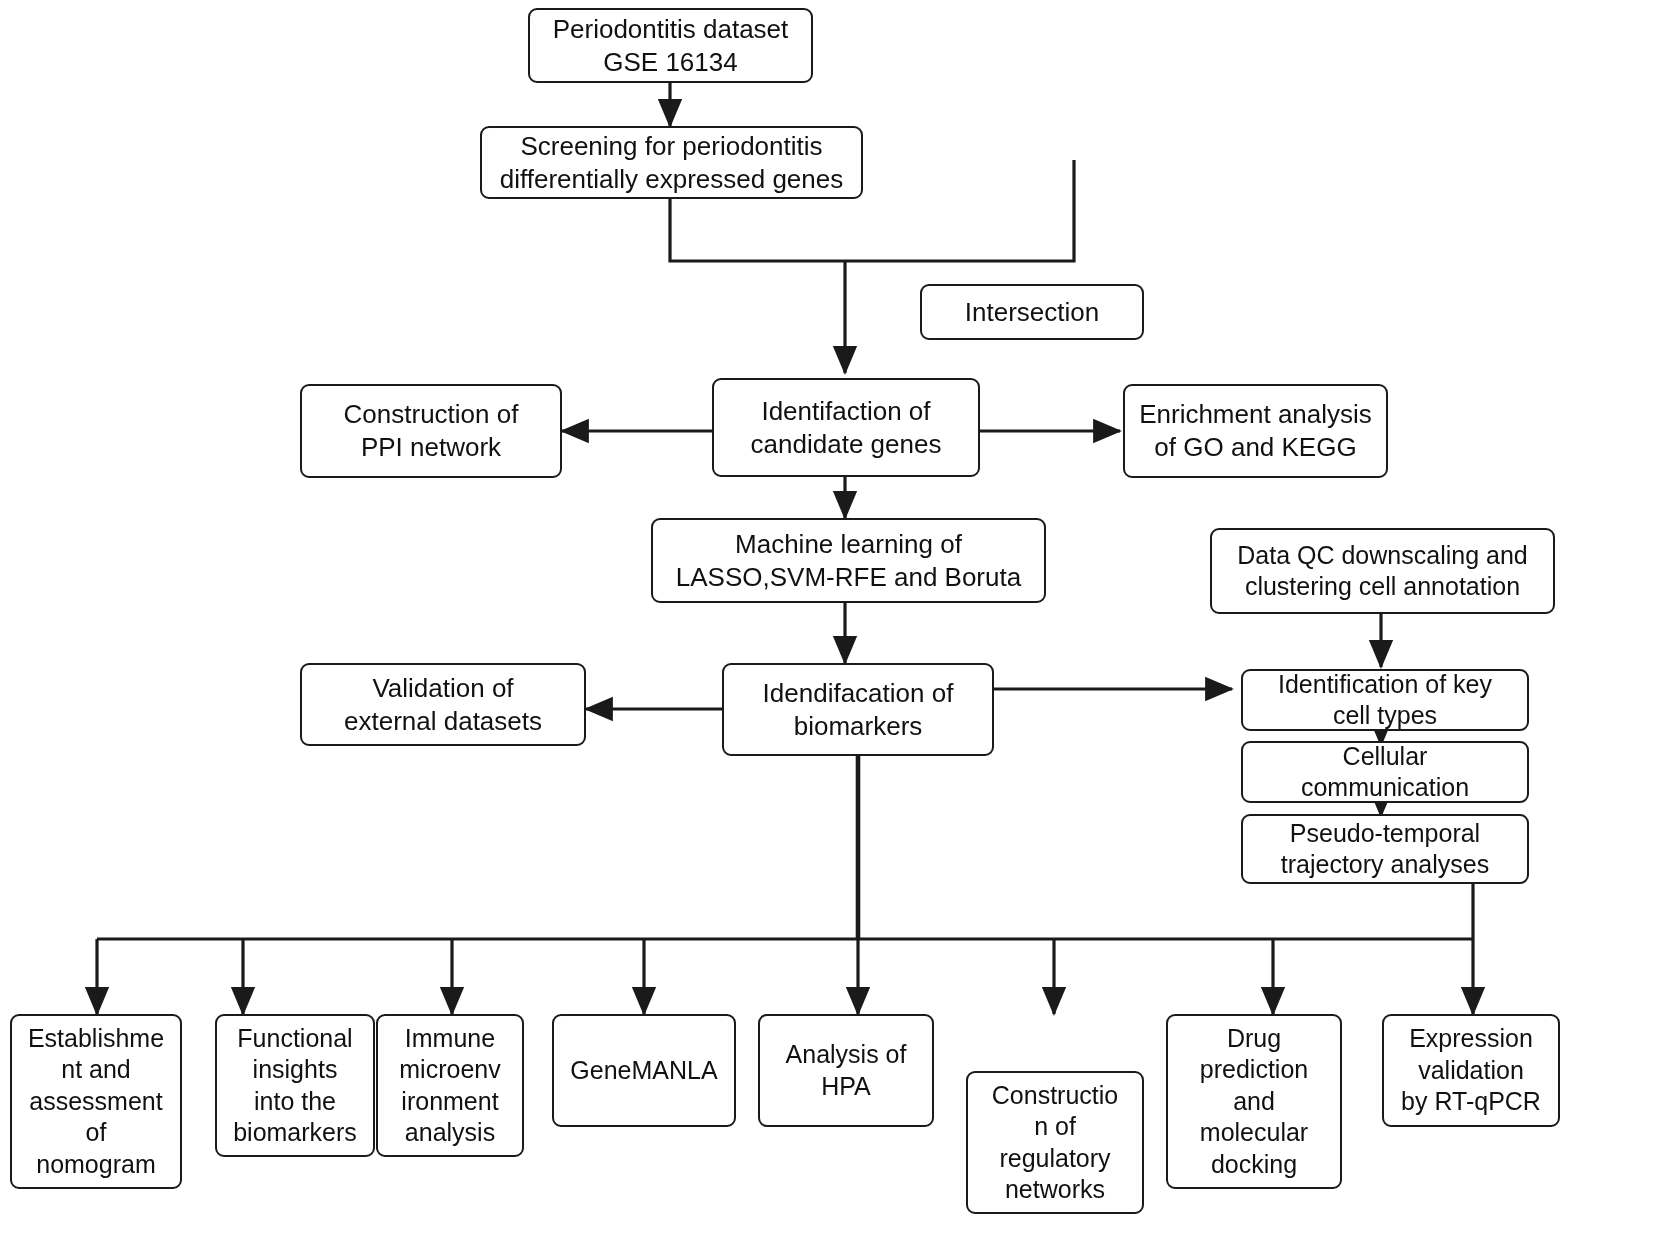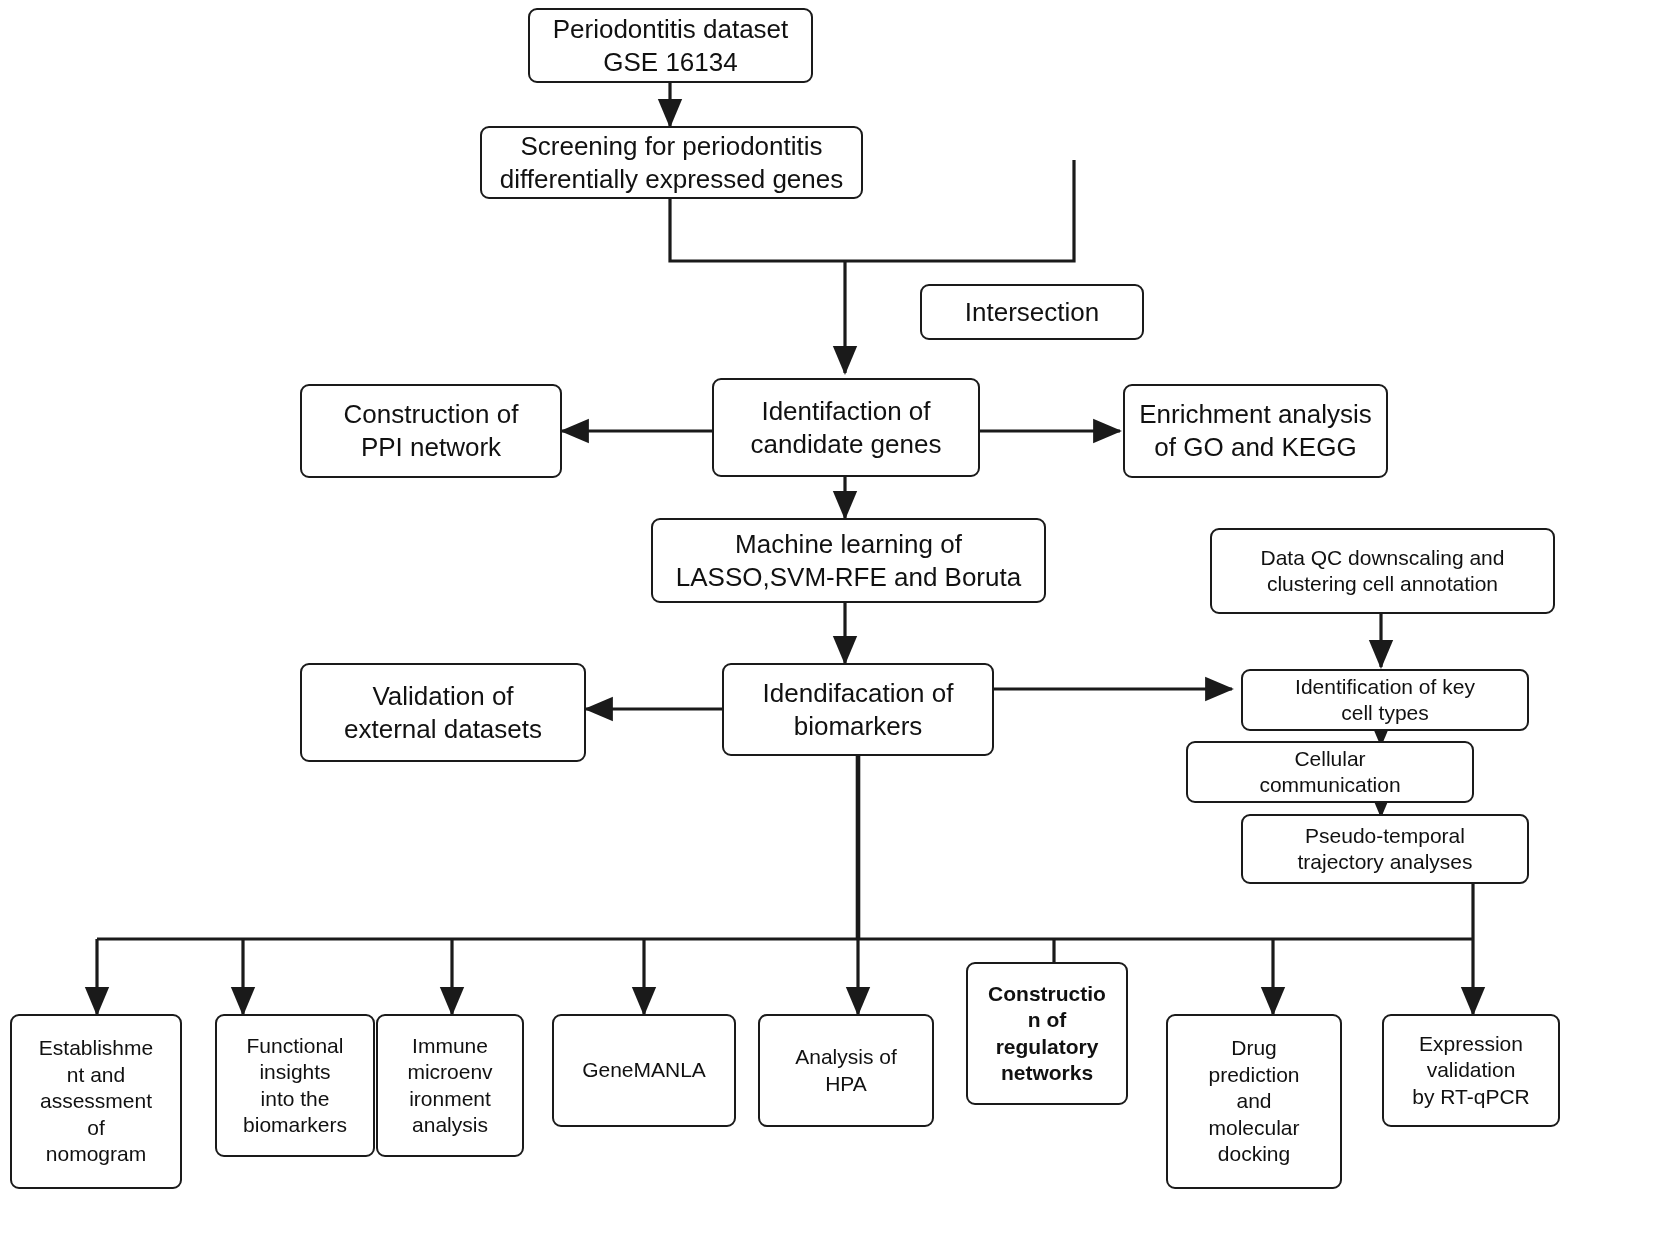--- a/index.html
+++ b/index.html
@@ -38,21 +38,21 @@
     color: #111111;
     line-height: 1.26;
     padding: 2px 6px;
     z-index: 3;
   }
   .node .lbl {
     display: block;
     white-space: pre-line;
   }
   .f26 { font-size: 26px; }
-  .f25 { font-size: 21px; }
+  .f25 { font-size: 25px; }
 </style>
 </head>
 <body>
 
 <div id="canvas">
 
   <svg class="edges" viewBox="0 0 1654 1255" xmlns="http://www.w3.org/2000/svg">
     <defs>
       <marker id="ah" markerWidth="11" markerHeight="11" refX="8.4" refY="4.1" orient="auto" markerUnits="strokeWidth">
         <path d="M0,0.3 L9,4.1 L0,7.9 z" fill="#1a1a1a"></path>
@@ -133,36 +133,36 @@
   <div class="node f26" style="left:651px; top:518px; width:395px; height:85px;">
     <span class="lbl">Machine learning of
 LASSO,SVM-RFE and Boruta</span>
   </div>
 
   <div class="node f25" style="left:1210px; top:528px; width:345px; height:86px;">
     <span class="lbl">Data QC downscaling and
 clustering cell annotation</span>
   </div>
 
-  <div class="node f26" style="left:300px; top:663px; width:286px; height:99px;">
+  <div class="node f26" style="left:300px; top:663px; width:286px; height:83px;">
     <span class="lbl">Validation of
 external datasets</span>
   </div>
 
   <div class="node f26" style="left:722px; top:663px; width:272px; height:93px;">
     <span class="lbl">Idendifacation of
 biomarkers</span>
   </div>
 
   <div class="node f25" style="left:1241px; top:669px; width:288px; height:62px;justify-content:center;">
     <span class="lbl">Identification of key
 cell types</span>
   </div>
 
-  <div class="node f25" style="left:1186px; top:741px; width:288px; height:62px;">
+  <div class="node f25" style="left:1241px; top:741px; width:288px; height:62px;">
     <span class="lbl">Cellular
 communication</span>
   </div>
 
   <div class="node f25" style="left:1241px; top:814px; width:288px; height:70px;">
     <span class="lbl">Pseudo-temporal
 trajectory analyses</span>
   </div>
 
   <div class="node f25" style="left:10px; top:1014px; width:172px; height:175px;">
@@ -189,21 +189,21 @@
 
   <div class="node f25" style="left:552px; top:1014px; width:184px; height:113px;">
     <span class="lbl">GeneMANLA</span>
   </div>
 
   <div class="node f25" style="left:758px; top:1014px; width:176px; height:113px;">
     <span class="lbl">Analysis of
 HPA</span>
   </div>
 
-  <div class="node f25" style="left:966px; top:962px; width:162px; height:143px;font-weight:bold;">
+  <div class="node f25" style="left:966px; top:1071px; width:178px; height:143px;">
     <span class="lbl">Constructio
 n of
 regulatory
 networks</span>
   </div>
 
   <div class="node f25" style="left:1166px; top:1014px; width:176px; height:175px;">
     <span class="lbl">Drug
 prediction
 and

